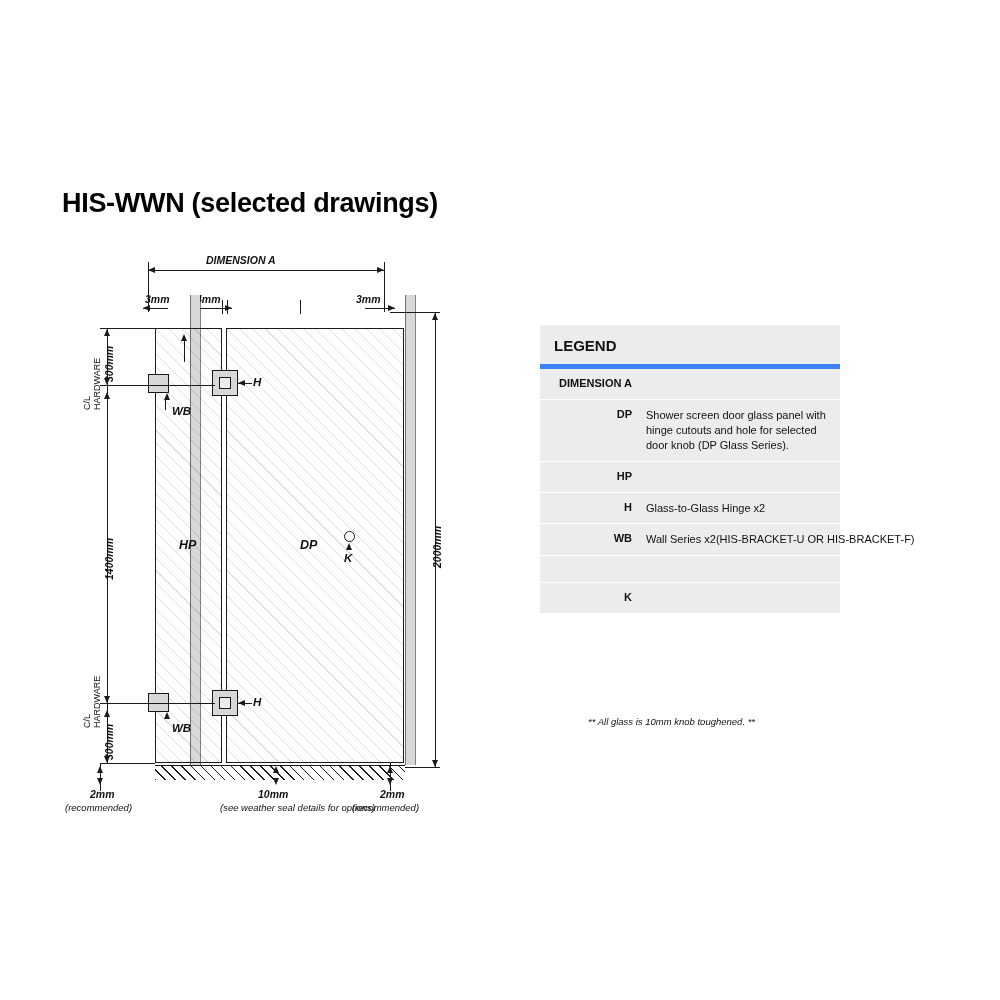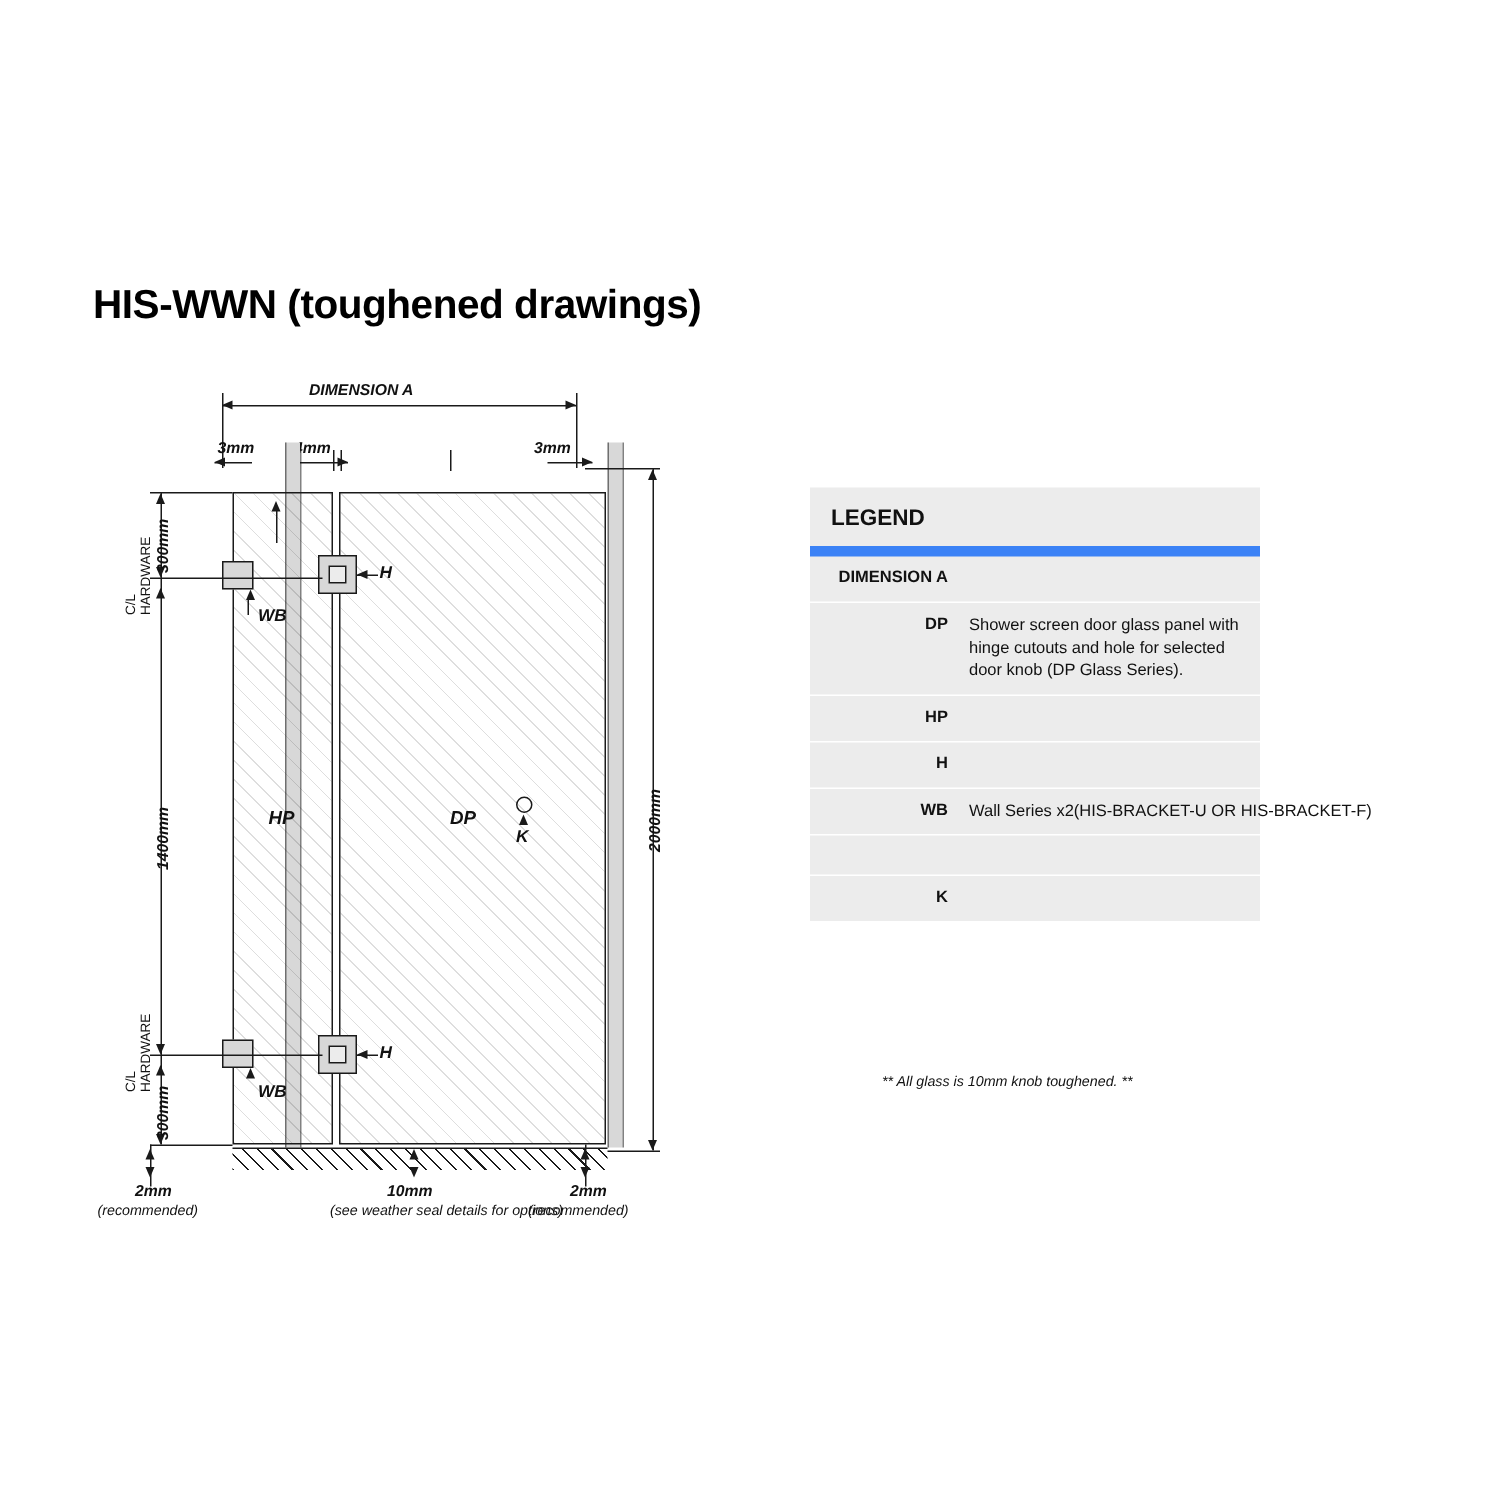--- a/index.html
+++ b/index.html
@@ -85,21 +85,21 @@
   }
 
   .note{position:absolute;font-size:9.5px;font-style:italic;color:#111;white-space:nowrap;text-align:center;}
 
   
   .legend{
     position:absolute;left:540px;top:325px;width:300px;background:#ececec;
   }
   .legend-title{
     font-size:15px;font-weight:bold;color:#111;padding:12px 14px 10px 14px;
-    border-bottom:7px solid #3b82f6;
+    border-bottom:5px solid #3b82f6;
   }
   .lrow{display:flex;border-bottom:1px solid #ffffff;min-height:30px;}
   .lrow:last-child{border-bottom:none;}
   .lkey{
     width:100px;flex:0 0 100px;text-align:right;padding:8px 8px 8px 10px;
     font-size:11px;font-weight:bold;color:#111;box-sizing:border-box;
   }
   .lval{
     flex:1;padding:8px 10px 8px 6px;font-size:11px;line-height:1.35;color:#111;box-sizing:border-box;
     white-space:pre-line;
@@ -108,21 +108,21 @@
   .legend-foot{
     position:absolute;left:540px;top:716px;width:420px;
     font-size:9.5px;font-style:italic;color:#111;padding-left:48px;box-sizing:border-box;
   }
 </style>
 </head>
 <body>
 
 <div class="page">
 
-  <div class="title">HIS-WWN (toughened drawings)</div>
+  <div class="title">HIS-WWN (selected drawings)</div>
 
   <div class="drawing">
 
     <div class="ln h1" style="left:88px;top:20px;width:236px;"></div>
     <div class="arrow ar-l" style="left:88px;top:17px;"></div>
     <div class="arrow ar-r" style="left:317px;top:17px;"></div>
     <div class="ln v1" style="left:88px;top:12px;height:50px;"></div>
     <div class="ln v1" style="left:324px;top:12px;height:50px;"></div>
     <div class="dim-txt" style="left:146px;top:4px;">DIMENSION A</div>
 
@@ -238,20 +238,21 @@
     </div>
     <div class="lrow">
       <div class="lkey">DP</div>
       <div class="lval">Shower screen door glass panel with hinge cutouts and hole for selected door knob (DP Glass Series).</div>
     </div>
     <div class="lrow">
       <div class="lkey">HP</div>
     </div>
     <div class="lrow">
       <div class="lkey">H</div>
+      <div class="lval">Glass-to-Glass Hinge x2</div>
     </div>
     <div class="lrow">
       <div class="lkey">WB</div>
       <div class="lval wide">Wall Series x2(HIS-BRACKET-U OR HIS-BRACKET-F)</div>
     </div>
     <div class="lrow" style="min-height:26px;">
       <div class="lkey"></div>
       <div class="lval"></div>
     </div>
     <div class="lrow">

